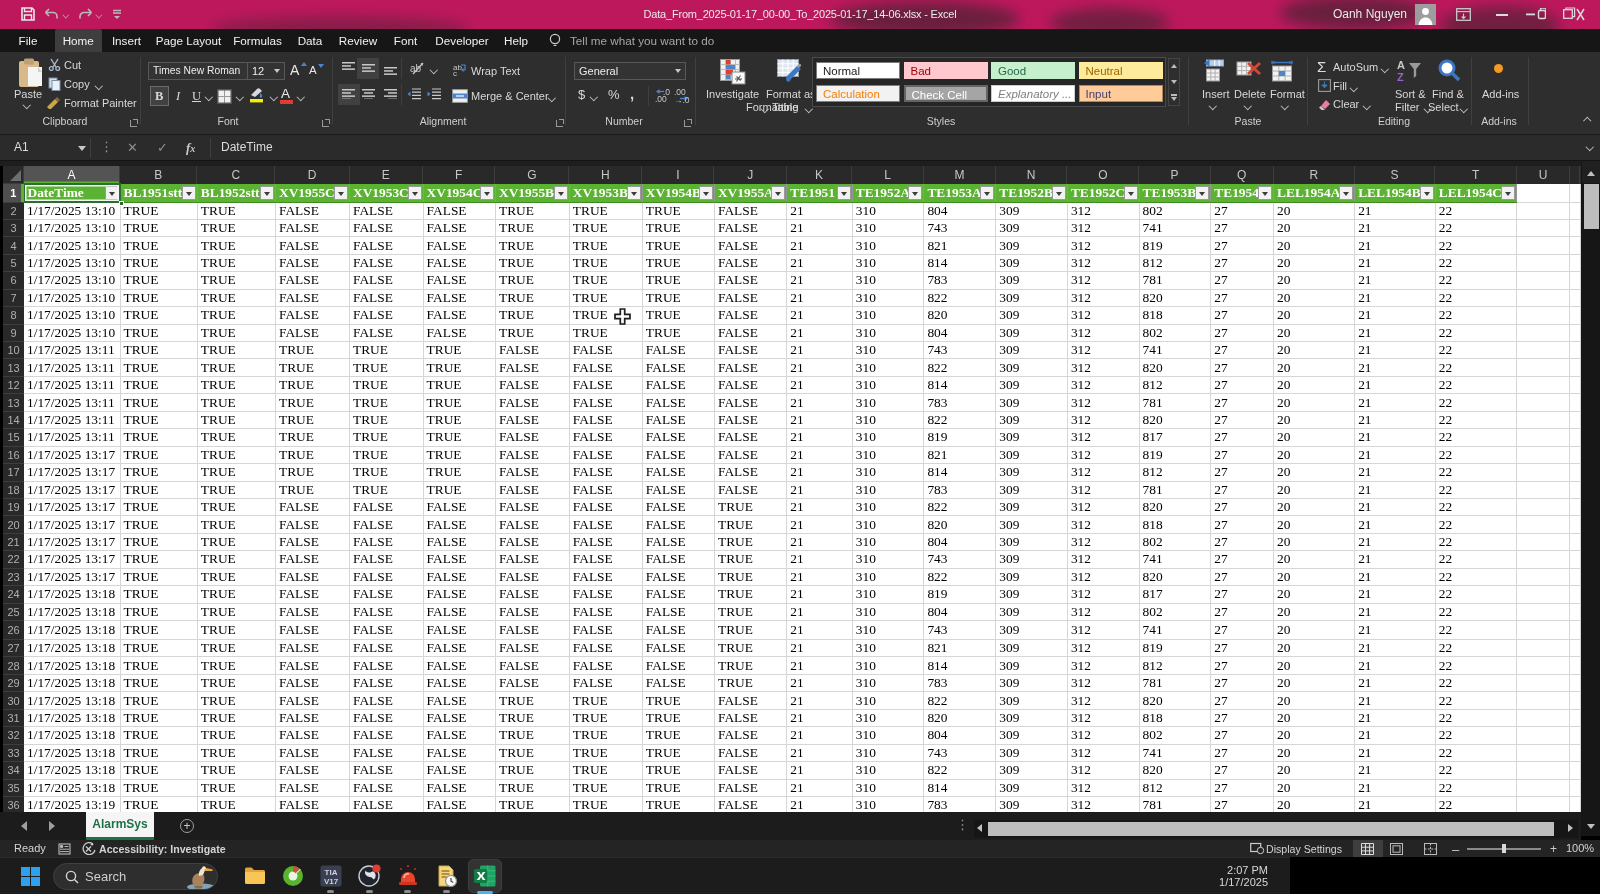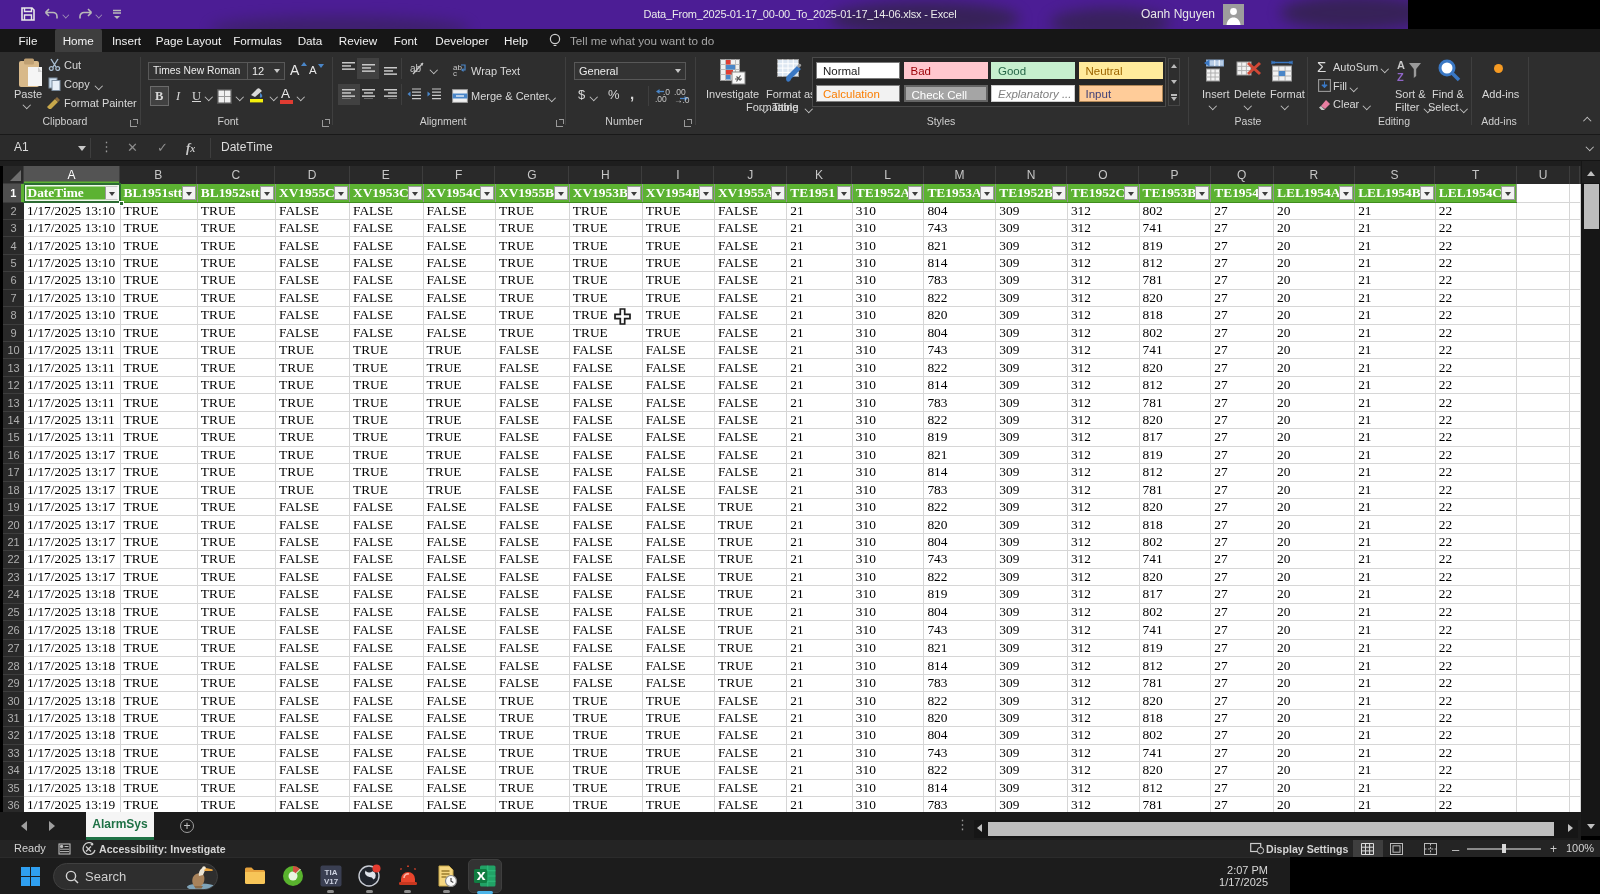--- a/index.html
+++ b/index.html
@@ -1,21 +1,21 @@
 <!DOCTYPE html>
 <html><head>
 <meta charset="utf-8">
 <style>
   * { margin:0; padding:0; box-sizing:border-box; }
   html,body { width:1600px; height:894px; overflow:hidden; background:#000; }
   body { font-family:"Liberation Sans", sans-serif; position:relative; }
   .abs { position:absolute; }
   svg { display:block; }
 
-  #titlebar { left:0; top:0; width:1408px; height:29px; background:#4c1d95; color:#e6e6e6; overflow:hidden; }
+  #titlebar { left:0; top:0; width:1600px; height:29px; background:#be185d; color:#e6e6e6; overflow:hidden; }
   .blob { position:absolute; background:#262626; border-radius:50%; filter:blur(7px); }
 
   #tabrow { left:0; top:29px; width:1600px; height:23px; background:#161616; }
   .rtab { position:absolute; top:0; height:23px; line-height:23px; color:#f2f2f2; font-size:11.7px; text-align:center; white-space:nowrap; }
   .rtab.active { background:#3e3e3e; border-radius:2px 2px 0 0; }
 
   #ribbonbg { left:0; top:52px; width:1600px; height:83px; background:#2e2e2e; border-bottom:1px solid #191919; }
   #ribbon { left:0; top:0; width:1600px; height:136px; }
   .gsep { position:absolute; top:57px; width:1px; height:68px; background:#3f3f3f; }
   .glabel { position:absolute; top:115px; height:12px; line-height:12px; font-size:10.5px; color:#cfcfcf; text-align:center; white-space:nowrap; }
@@ -1400,21 +1400,21 @@
     <path d="M12 2a6 6 0 1 0 2 6" fill="none" stroke="#ccc" stroke-width="1.3"></path>
     <path d="M5 4.5 10 9.5M10 4.5 5 9.5" stroke="#ccc" stroke-width="1.3"></path>
     <path d="M11 1.2v2.6M9.7 2.5h2.6" stroke="#ccc" stroke-width="1"></path>
   </svg>
   <div class="abs" style="left:99px;top:2.5px;font-weight:bold;font-size:10.6px">Accessibility: Investigate</div>
 
   <svg class="abs" style="left:1250px;top:2px" width="15" height="13" viewBox="0 0 15 13">
     <rect x="0.7" y="1.5" width="10" height="8" fill="none" stroke="#ccc" stroke-width="1.2"></rect>
     <circle cx="10.5" cy="8.5" r="3.2" fill="#242424" stroke="#ccc" stroke-width="1"></circle>
   </svg>
-  <div class="abs" style="left:1266px;top:2.5px;font-weight:bold;font-size:10.6px">Display Settings</div>
+  <div class="abs" style="left:1266px;top:2.5px;font-weight:normal;font-size:10.6px">Display Settings</div>
   <div class="abs" style="left:1353px;top:0;width:30px;height:17px;background:#3e3e3e"></div>
   <svg class="abs" style="left:1361px;top:2.5px" width="13" height="12" viewBox="0 0 13 12">
     <path d="M0.5 0.5h12v11h-12zM0.5 4.2h12M0.5 7.9h12M4.5 0.5v11M8.6 0.5v11" stroke="#ddd" stroke-width="1" fill="none"></path>
   </svg>
   <svg class="abs" style="left:1390px;top:2.5px" width="13" height="12" viewBox="0 0 13 12">
     <rect x="0.5" y="0.5" width="12" height="11" fill="none" stroke="#bbb" stroke-width="1"></rect>
     <rect x="3" y="2.8" width="7" height="6.4" fill="none" stroke="#bbb" stroke-width="1"></rect>
   </svg>
   <svg class="abs" style="left:1424px;top:2.5px" width="13" height="12" viewBox="0 0 13 12">
     <rect x="0.5" y="0.5" width="12" height="11" fill="none" stroke="#bbb" stroke-width="1"></rect>

